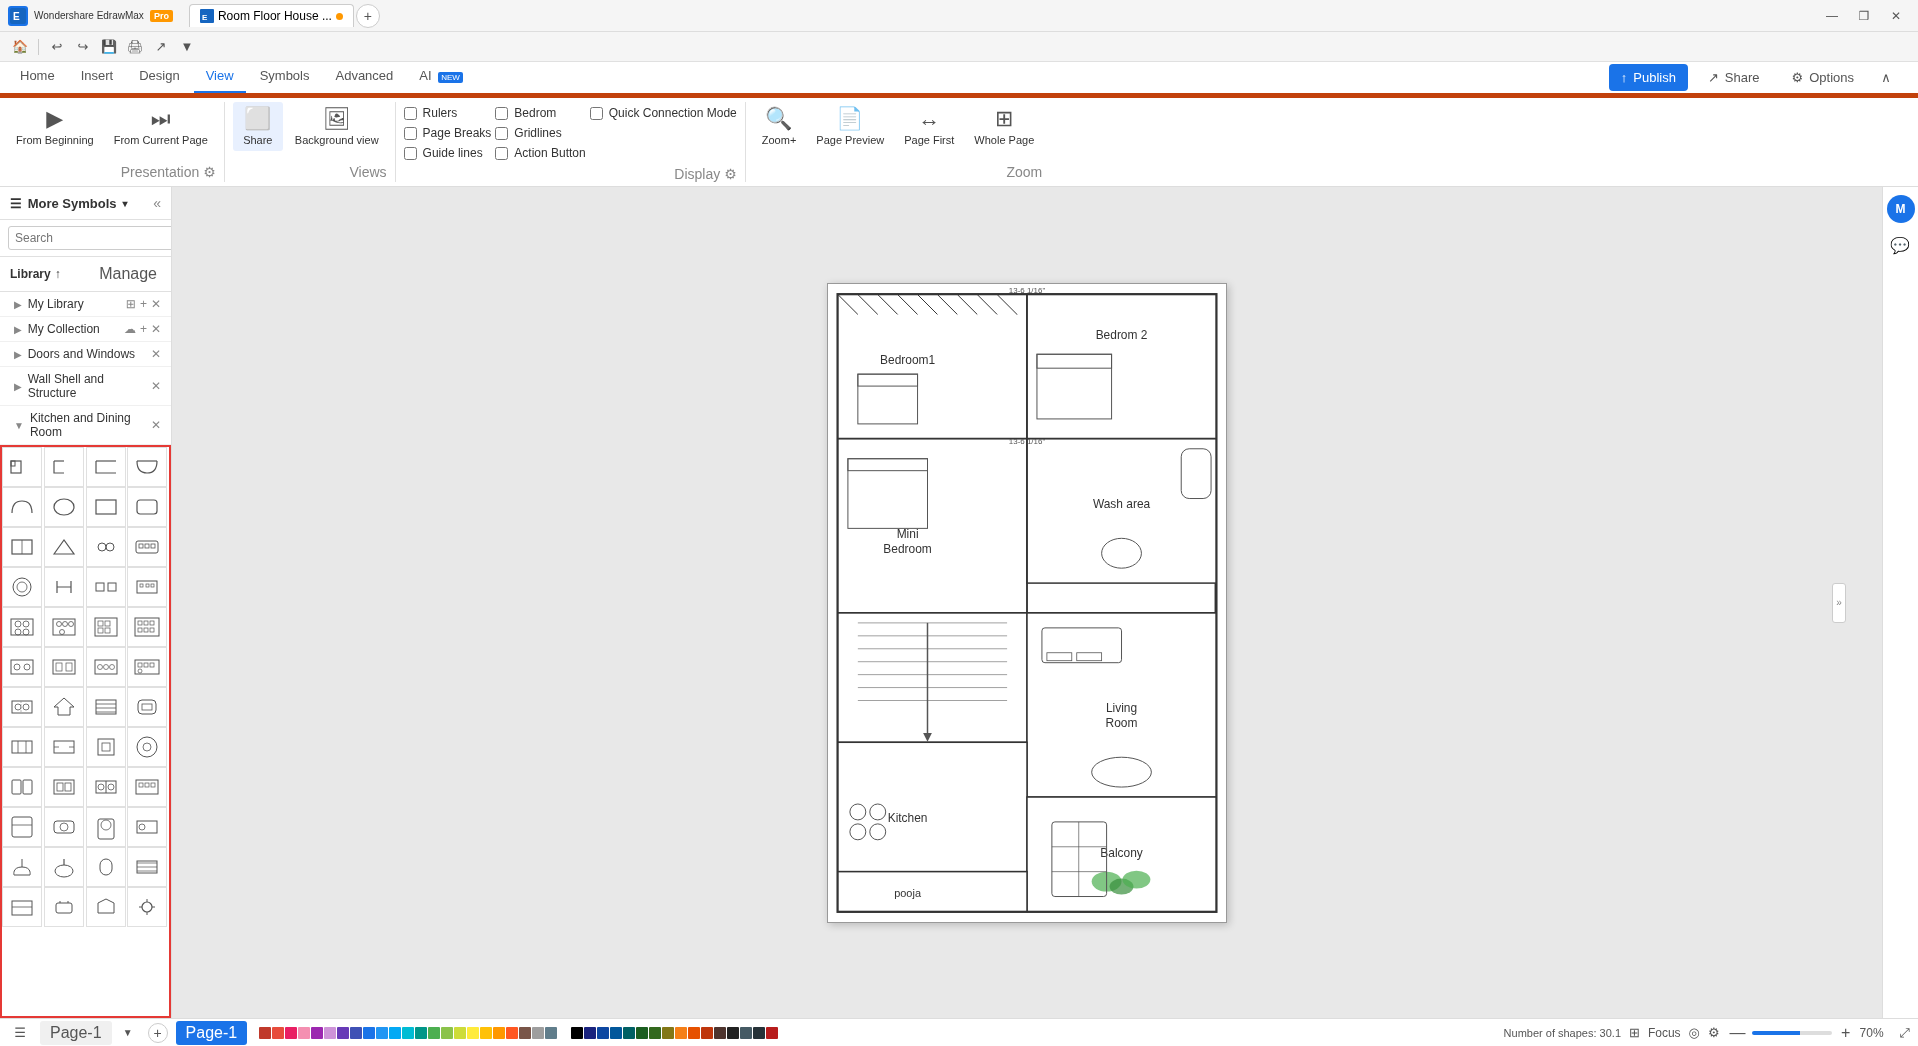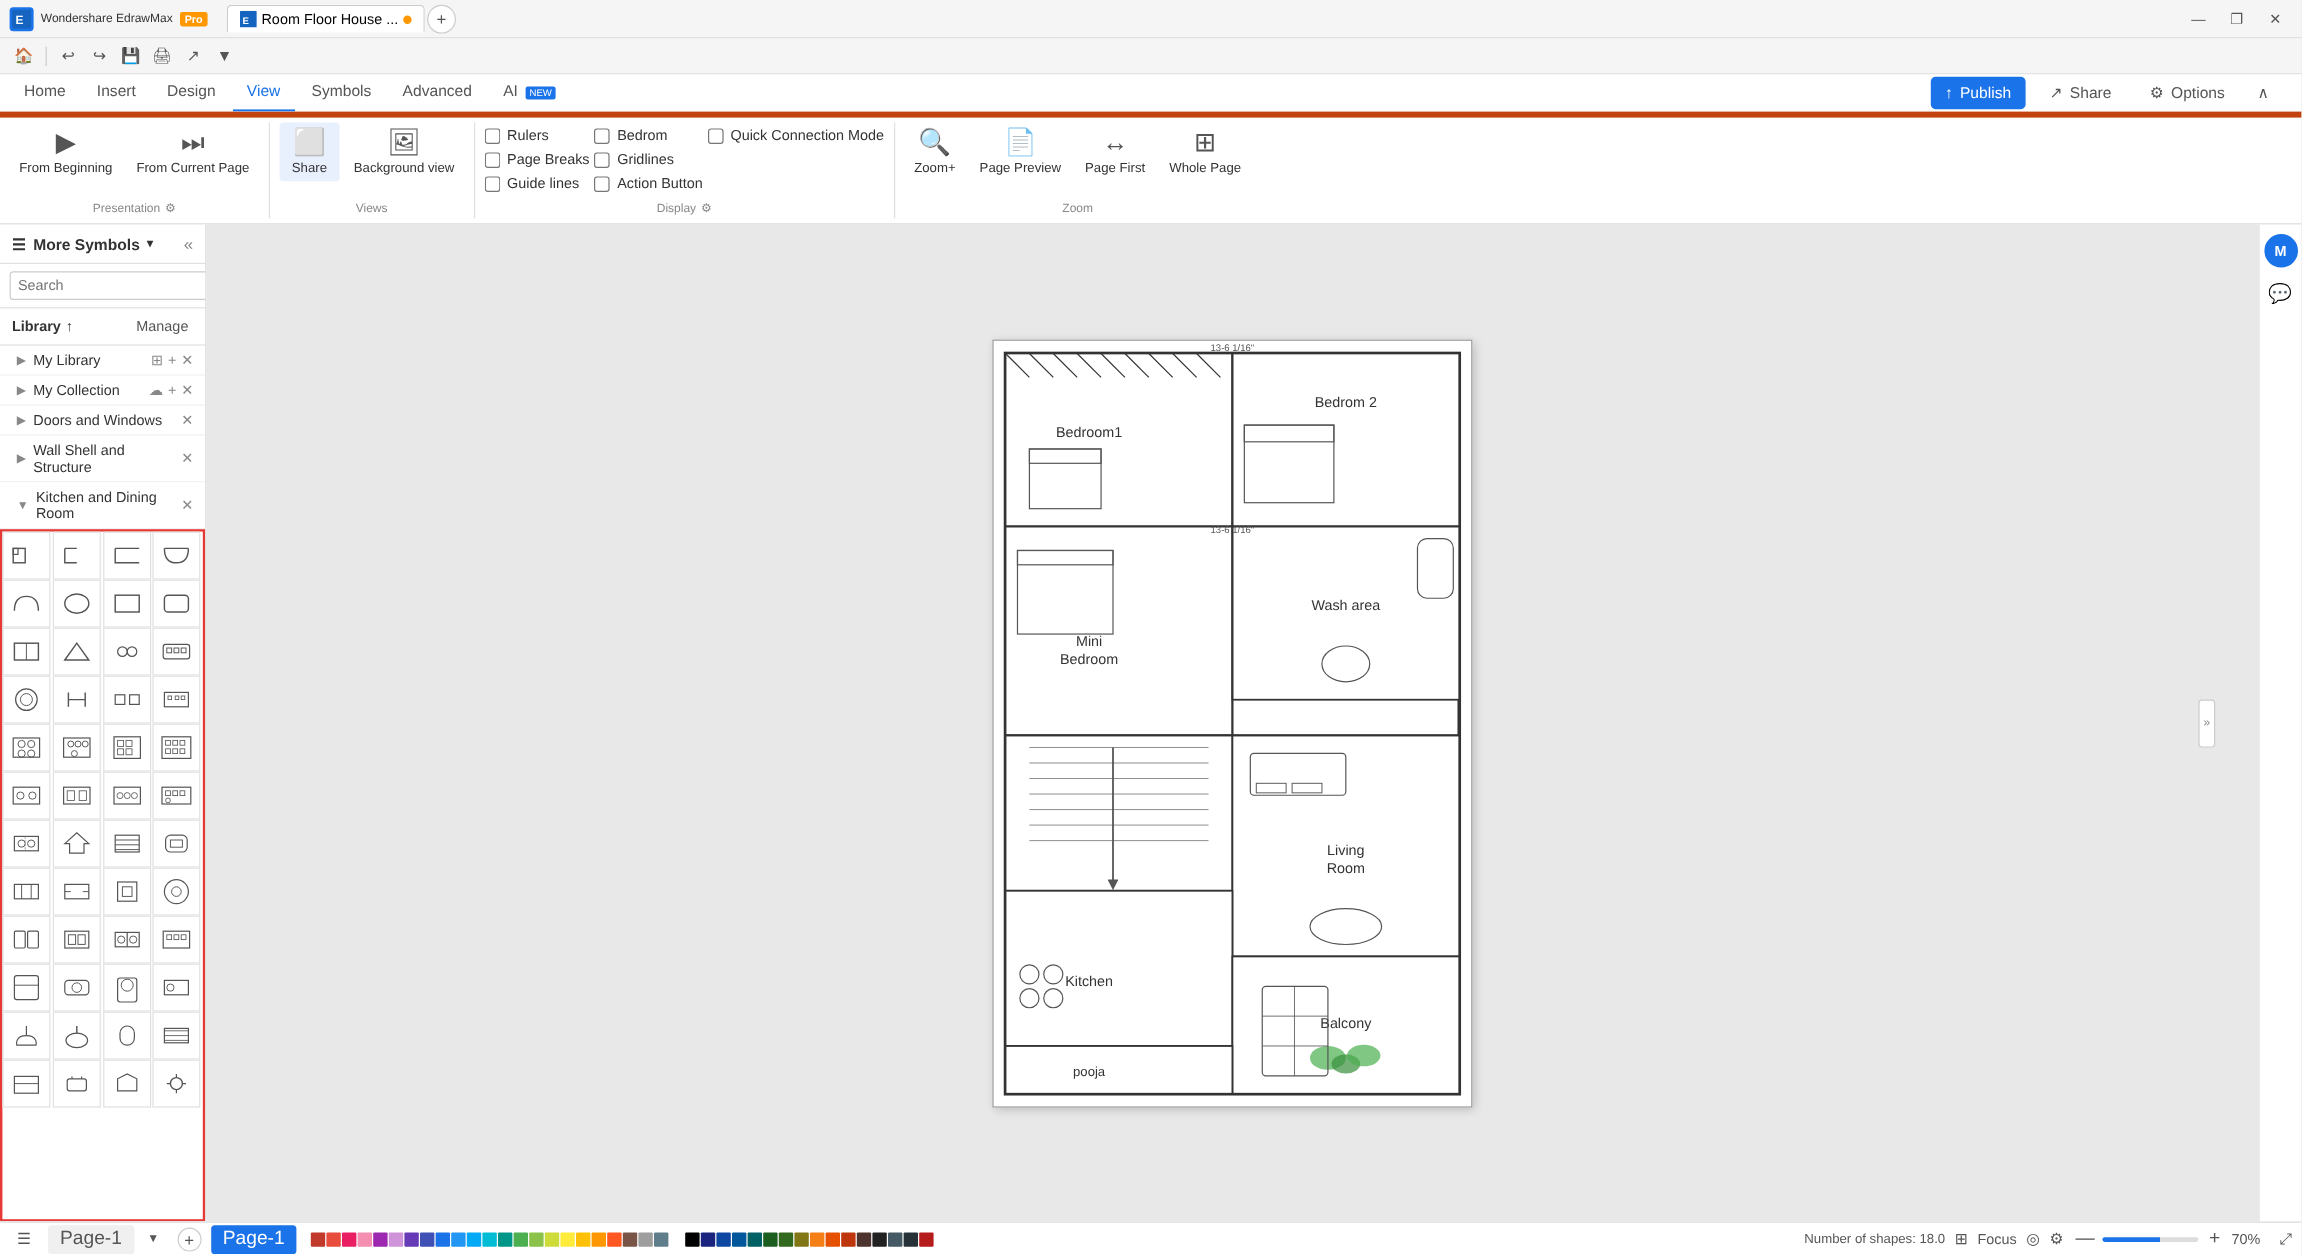--- a/index.html
+++ b/index.html
@@ -109,27 +109,27 @@
       border-right: 1px solid #e0e0e0;
       padding: 0 8px;
     }
     .ribbon-section-content {
       display: flex;
       align-items: flex-start;
       flex: 1;
       gap: 4px;
     }
     .ribbon-section-label {
-      font-size: 10px;
+      font-size: 14px;
       color: #888;
       text-align: center;
       padding: 2px 0;
       display: flex;
       align-items: center;
-      justify-content: center;
+      justify-content: flex-end;
       gap: 4px;
     }
     .ribbon-btn {
       display: flex;
       flex-direction: column;
       align-items: center;
       justify-content: center;
       padding: 4px 8px;
       cursor: pointer;
       border-radius: 3px;
@@ -245,21 +245,21 @@
       color: #333;
     }
     .library-actions {
       display: flex;
       align-items: center;
       gap: 4px;
     }
     .lib-action-btn {
       cursor: pointer;
       color: #555;
-      font-size: 12px;
+      font-size: 16px;
       padding: 2px 4px;
       border-radius: 2px;
     }
     .sidebar-item {
       display: flex;
       align-items: center;
       justify-content: space-between;
       padding: 5px 10px 5px 14px;
       cursor: pointer;
       font-size: 12px;
@@ -1157,21 +1157,21 @@
       <div class="color-dot" title="#e65100" style="background: rgb(230, 81, 0);"></div>
       <div class="color-dot" title="#bf360c" style="background: rgb(191, 54, 12);"></div>
       <div class="color-dot" title="#4e342e" style="background: rgb(78, 52, 46);"></div>
       <div class="color-dot" title="#212121" style="background: rgb(33, 33, 33);"></div>
       <div class="color-dot" title="#455a64" style="background: rgb(69, 90, 100);"></div>
       <div class="color-dot" title="#263238" style="background: rgb(38, 50, 56);"></div>
       <div class="color-dot" title="#b71c1c" style="background: rgb(183, 28, 28);"></div>
     </div>
 
   <div class="bottom-right">
-    <span style="font-size:11px;">Number of shapes: 18.0</span>
+    <span style="font-size:11px;">Number of shapes: 30.1</span>
     <span style="font-size:13px;">⊞</span>
     <span>Focus</span>
     <span style="font-size:13px;">◎</span>
     <span style="cursor:pointer;font-size:13px;">⚙</span>
     <div class="zoom-control">
       <span class="zoom-btn">—</span>
       <div class="zoom-slider"></div>
       <span class="zoom-btn">+</span>
       <span style="font-size:12px;min-width:32px;">70%</span>
     </div>

